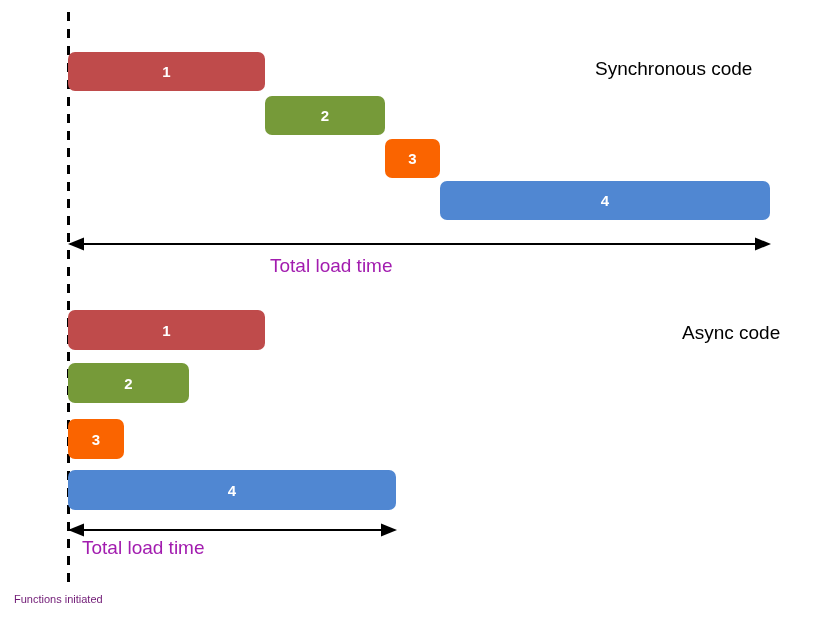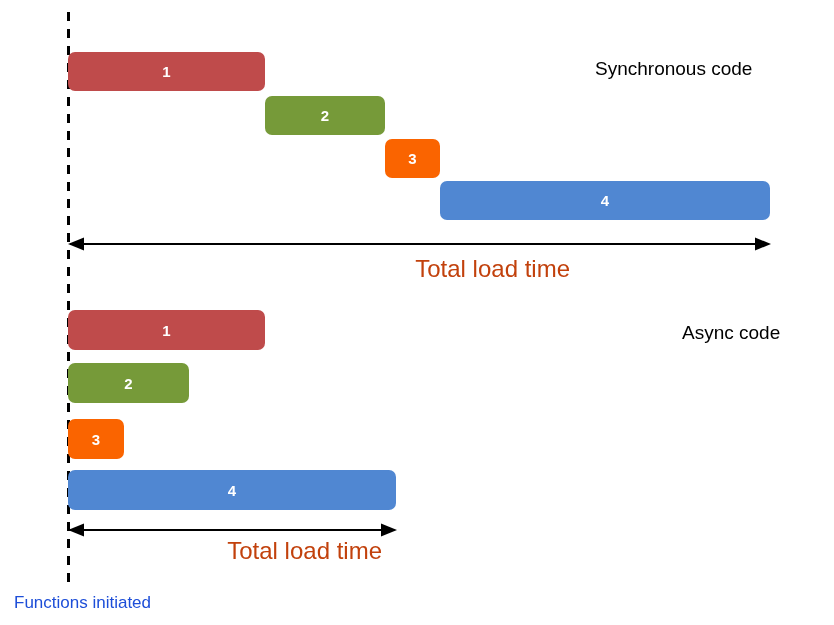--- a/index.html
+++ b/index.html
@@ -47,29 +47,29 @@
     pointer-events: none;
   }
   .side-label {
     position: absolute;
     font-size: 19px;
     color: #000000;
     white-space: nowrap;
   }
   .axis-caption {
     position: absolute;
-    font-size: 24px;
-    color: #c2410c;
+    font-size: 19px;
+    color: #a21caf;
     white-space: nowrap;
-    text-align: right;
+    text-align: left;
   }
   .foot-label {
     position: absolute;
-    font-size: 17px;
-    color: #1d4ed8;
+    font-size: 11px;
+    color: #701a75;
     white-space: nowrap;
   }
   .arrow-svg {
     position: absolute;
     overflow: visible;
   }
 </style>
 </head>
 <body>
 

